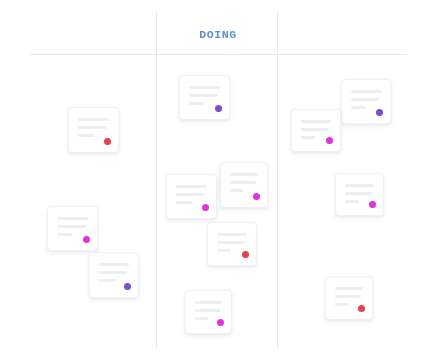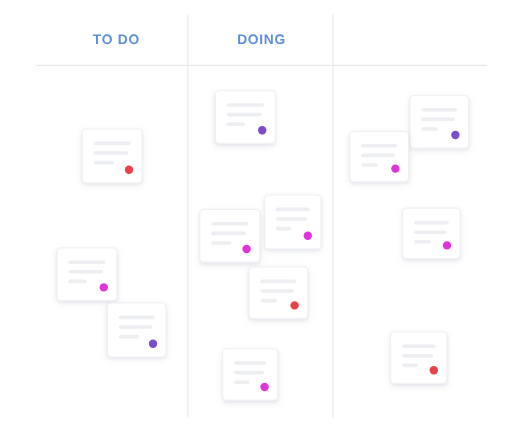--- a/index.html
+++ b/index.html
@@ -75,21 +75,20 @@
     border-radius: 50%;
   }
 </style>
 </head>
 <body>
 
 <div id="board">
     <div class="col-divider" style="left: 156px; top: 12px; height: 336px; background: rgb(233, 234, 238);"></div>
     <div class="col-divider" style="left: 277px; top: 12px; height: 336px; background: rgb(233, 234, 238);"></div>
     <div class="header-rule" style="left: 30px; top: 54px; width: 376px; background: rgb(231, 233, 238);"></div>
-    <div class="col-header" style="left: 62px; top: 28px; width: 70px; color: rgb(91, 143, 216);">TO DO</div>
     <div class="card" style="left: 68px; top: 107px; width: 51px; height: 46px; background: rgb(255, 255, 255); border-color: rgb(240, 241, 244);">
       <div class="card-lines">
         <div class="line w100" style="background: rgb(236, 238, 241);"></div>
         <div class="line w92" style="background: rgb(236, 238, 241);"></div>
         <div class="line w55" style="background: rgb(236, 238, 241);"></div>
       </div>
       <div class="dot" style="background: rgb(232, 65, 74); right: 7px; bottom: 7px;"></div>
     </div>
     <div class="card" style="left: 47px; top: 206px; width: 51px; height: 45px; background: rgb(255, 255, 255); border-color: rgb(240, 241, 244);">
       <div class="card-lines">
@@ -100,21 +99,21 @@
       <div class="dot" style="background: rgb(224, 51, 217); right: 7px; bottom: 7px;"></div>
     </div>
     <div class="card" style="left: 89px; top: 252px; width: 50px; height: 46px; background: rgb(255, 255, 255); border-color: rgb(240, 241, 244);">
       <div class="card-lines">
         <div class="line w100" style="background: rgb(236, 238, 241);"></div>
         <div class="line w92" style="background: rgb(236, 238, 241);"></div>
         <div class="line w55" style="background: rgb(236, 238, 241);"></div>
       </div>
       <div class="dot" style="background: rgb(124, 77, 204); right: 7px; bottom: 7px;"></div>
     </div>
-    <div class="col-header" style="left: 183px; top: 28px; width: 70px; color: rgb(91, 143, 216);">DOING</div>
+    <div class="col-header" style="left: 183px; top: 28px; width: 70px; color: rgb(91, 143, 216); font-family: Liberation Mono, monospace;">DOING</div>
     <div class="card" style="left: 179px; top: 75px; width: 51px; height: 45px; background: rgb(255, 255, 255); border-color: rgb(240, 241, 244);">
       <div class="card-lines">
         <div class="line w100" style="background: rgb(236, 238, 241);"></div>
         <div class="line w92" style="background: rgb(236, 238, 241);"></div>
         <div class="line w48" style="background: rgb(236, 238, 241);"></div>
       </div>
       <div class="dot" style="background: rgb(124, 77, 204); right: 7px; bottom: 7px;"></div>
     </div>
     <div class="card" style="left: 220px; top: 162px; width: 48px; height: 46px; background: rgb(255, 255, 255); border-color: rgb(240, 241, 244);">
       <div class="card-lines">

